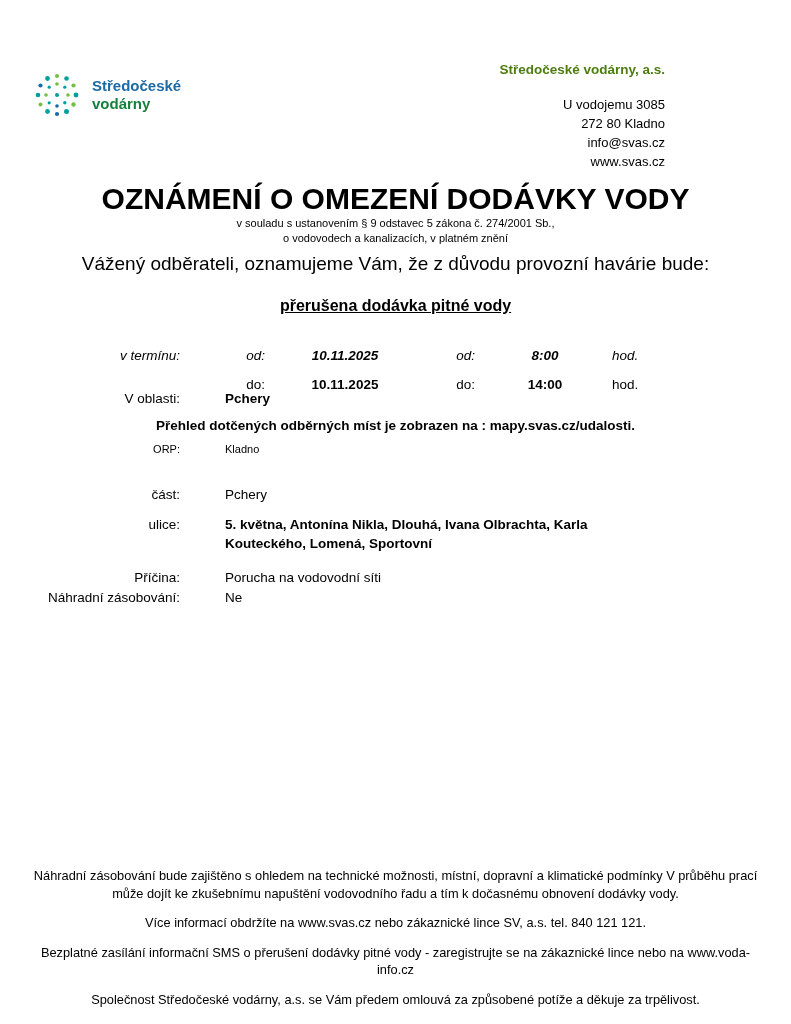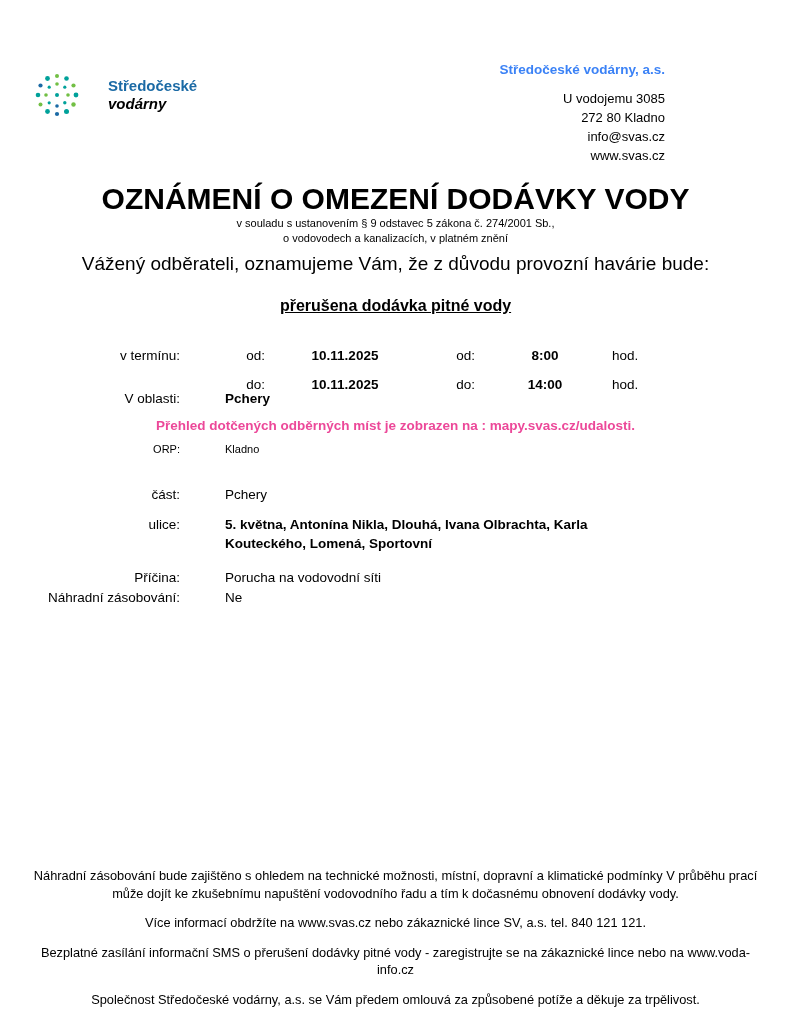--- a/index.html
+++ b/index.html
@@ -23,43 +23,43 @@
     top: 60px;
     left: 30px;
     right: 126px;
     display: flex;
     justify-content: space-between;
     align-items: flex-start;
   }
   .logo {
     display: flex;
     align-items: center;
-    gap: 24px;
+    gap: 8px;
     margin-top: 8px;
   }
   .logo-text {
     display: flex;
     flex-direction: column;
     line-height: 18px;
     font-size: 15px;
     font-weight: 600;
   }
   .logo-line1 { color: #1b6aa5; }
-  .logo-line2 { color: #000000; font-style: italic; }
+  .logo-line2 { color: #15803d; }
 
   .header-contact {
     text-align: right;
     font-size: 13px;
     line-height: 19px;
   }
   .company-name {
     font-weight: bold;
-    color: #3b82f6;
-    font-size: 13.5px;
-    margin-bottom: 10px;
+    color: #4d7c0f;
+    font-size: 13.5px;
+    margin-bottom: 16px;
   }
 
   
   .title {
     position: absolute;
     top: 182px;
     left: 0;
     width: 100%;
     text-align: center;
     font-size: 30px;
@@ -96,21 +96,21 @@
 
   
   .term-row {
     position: absolute;
     left: 0;
     display: grid;
     grid-template-columns: 180px 100px 130px 80px 110px 70px;
     font-size: 13.5px;
     align-items: baseline;
   }
-  .term-row.r1 { top: 324px; }
+  .term-row.r1 { top: 324px; font-style: italic; }
   .term-row.r2 { top: 353px; }
   .cell-label { text-align: right; padding-right: 0; }
   .cell-od { text-align: right; padding-right: 15px; }
   .cell-date { text-align: center; font-weight: bold; }
   .cell-time { text-align: center; font-weight: bold; margin-top: 24px; }
   .cell-hod { text-align: left; padding-left: 12px; }
 
   
   .row {
     position: absolute;
@@ -127,21 +127,21 @@
 
   .row.area      { top: 391px; }
   .map-note {
     position: absolute;
     top: 418px;
     left: 0;
     width: 100%;
     text-align: center;
     font-size: 13.5px;
     font-weight: bold;
-    color: #ec4899;
+    color: #000000;
   }
   .row.orp       { top: 443px; }
   .row.hlasenka  { top: 464px; }
   .row.cast      { top: 487px; }
   .row.ulice     { top: 515px; line-height: 19px; }
   .row.pricina   { top: 570px; }
   .row.nahradni  { top: 590px; }
 
   
   .footer {

